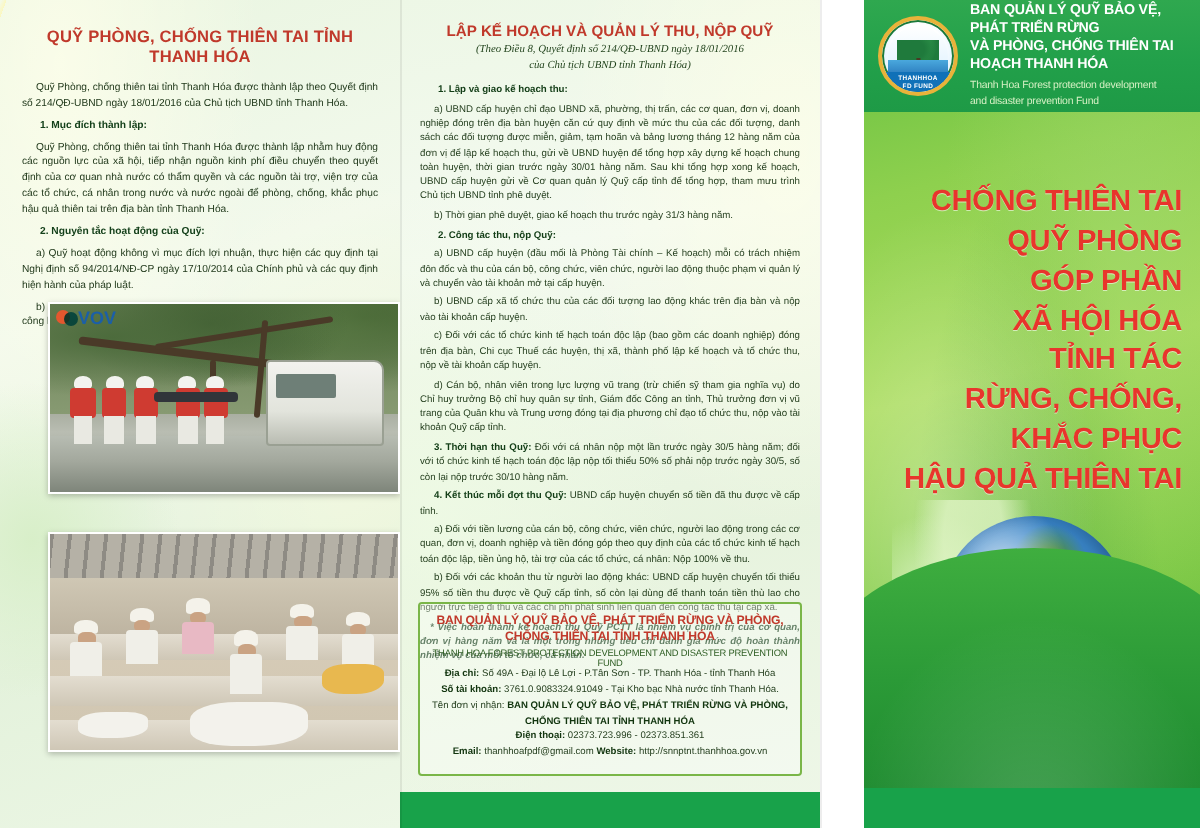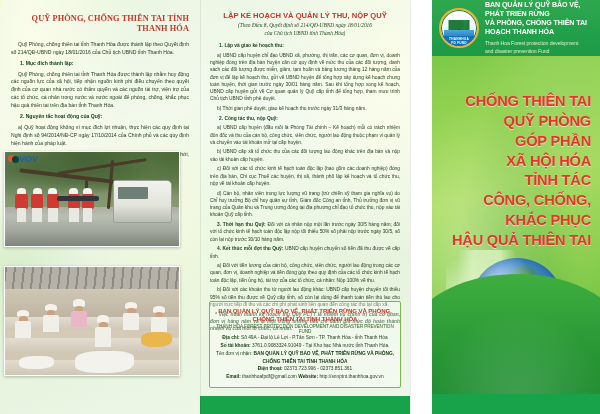--- a/index.html
+++ b/index.html
@@ -31,28 +31,28 @@
         rgba(255,246,170,0) 78deg, rgba(255,246,170,0) 360deg);
     opacity:.75;
   }
   .p1-leafglow {
     position:absolute; left:-20px; top:180px; width:120px; height:180px;
     background:radial-gradient(ellipse at 30% 50%, rgba(214,238,198,.9) 0%, rgba(214,238,198,0) 62%);
   }
   .p1-inner { position:relative; padding:14px 11px 0 11px; }
   .p1-title {
     color:#c0392b; font-weight:bold; font-size:8.3px; letter-spacing:.1px;
-    text-align:right; line-height:1.2; margin-bottom:7px;font-family:Liberation Serif, serif;
+    text-align:center; line-height:1.2; margin-bottom:7px;
   }
   .p1-body { font-size:5.1px; line-height:1.55; color:#223a1c; text-align:justify; }
   .p1-body p { margin-bottom:3px; text-indent:7px; }
   .p1-body p.sub { font-weight:bold; text-indent:9px; color:#14401a; }
   .photo {
-    position:absolute; left:4px; border:1px solid #ffffff;
-    box-shadow:0 1px 3px rgba(0,0,0,.25); overflow:hidden;font-style:italic;
+    position:absolute; left:24px; border:1px solid #ffffff;
+    box-shadow:0 1px 3px rgba(0,0,0,.25); overflow:hidden;
   }
   .photo-storm { top:151px; width:176px; height:96px; }
   .photo-factory { top:266px; width:176px; height:110px; }
 
   
   .ph-storm-bg {
     position:absolute; inset:0;
     background:
       linear-gradient(180deg,#98a58d 0%,#7f8c75 30%,#9fa596 52%,#b9bdb2 68%,#8e9488 100%);
   }
@@ -404,21 +404,21 @@
         <div class="p3-h-en">and disaster prevention Fund</div>
       </div>
     </header>
 
     <div class="p3-slogan">
       <div>CHỐNG THIÊN TAI</div>
       <div>QUỸ PHÒNG</div>
       <div>GÓP PHẦN</div>
       <div>XÃ HỘI HÓA</div>
       <div>TỈNH TÁC</div>
-      <div>CÔNG, CHỐNG,</div>
+      <div>RỪNG, CHỐNG,</div>
       <div>KHẮC PHỤC</div>
       <div>HẬU QUẢ THIÊN TAI</div>
     </div>
 
     <figure class="p3-globe">
       <div class="globe-ball"></div>
       <span class="hand" style="left:4px;top:50px;width:22px;height:50px;transform:rotate(-22deg);"></span>
       <span class="hand" style="left:22px;top:44px;width:22px;height:56px;transform:rotate(-12deg);"></span>
       <span class="hand" style="left:42px;top:40px;width:23px;height:60px;transform:rotate(-3deg);"></span>
       <span class="hand" style="left:63px;top:42px;width:23px;height:58px;transform:rotate(6deg);"></span>

